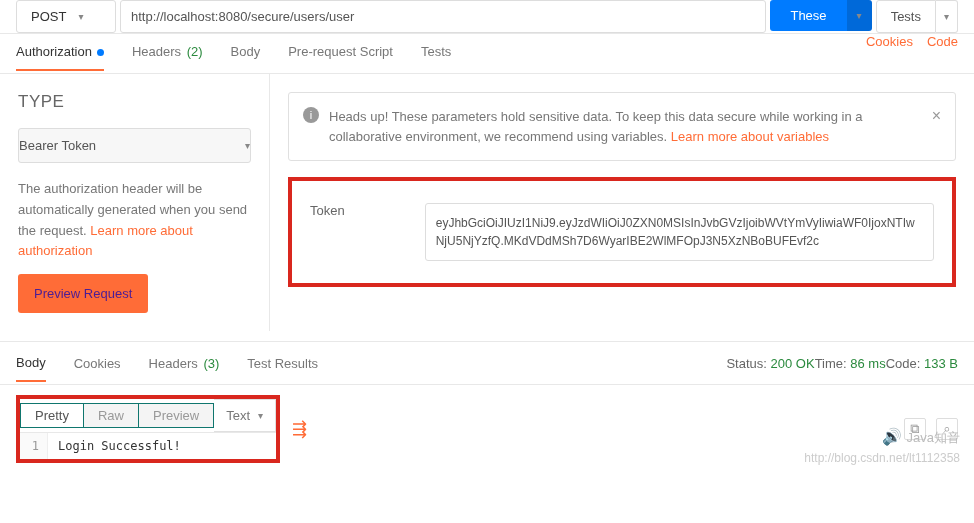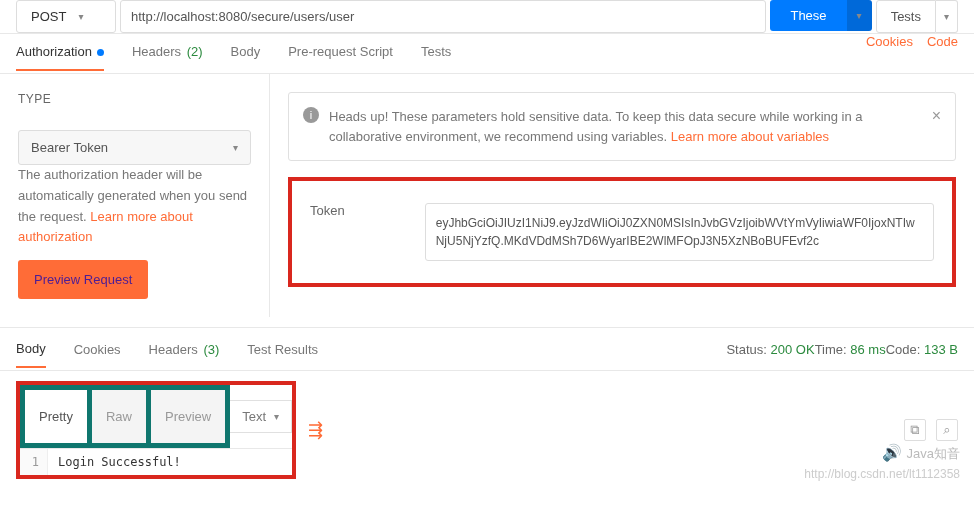--- a/index.html
+++ b/index.html
@@ -16,41 +16,41 @@
 .save .dd{border:1px solid #ddd;border-left:none;padding:8px 8px;border-radius:0 3px 3px 0;display:flex;align-items:center;color:#999}
 .reqtabs{display:flex;align-items:flex-start;padding:0 16px;border-bottom:1px solid #e8e8e8;height:40px}
 .rtab{padding:10px 0;margin-right:28px;color:#777;cursor:pointer;position:relative}
 .rtab.active{color:#333;border-bottom:2px solid #ff6c37;margin-bottom:-1px}
 .dot{width:7px;height:7px;border-radius:50%;background:#007bff;display:inline-block;margin-left:5px;vertical-align:middle}
 .cnt{color:#2b8a3e;margin-left:2px}
 .rlinks{margin-left:auto;display:flex;gap:14px}
 .rlinks span{color:#ff6c37}
 .authrow{display:flex}
 .left{width:270px;padding:18px;border-right:1px solid #e8e8e8}
-.tl{font-size:12px;color:#666;letter-spacing:.5px;margin-bottom:24px}
-.sel{display:flex;justify-content:space-between;align-items:center;border:1px solid #ddd;background:#f7f7f7;padding:9px 12px;border-radius:3px;color:#555;margin-bottom:0}
+.tl{font-size:17px;color:#666;letter-spacing:.5px;margin-bottom:16px}
+.sel{display:flex;justify-content:space-between;align-items:center;border:1px solid #ddd;background:#f7f7f7;padding:9px 0;border-radius:3px;color:#555;margin-bottom:16px}
 .desc{color:#777;line-height:1.6;margin-bottom:12px}
 .lnk{color:#ff6c37}
 .prev{background:#ff6c37;color:#4c1d95;padding:12px 16px;border-radius:3px;display:inline-block}
 .right{flex:1;padding:18px}
 .banner{display:flex;align-items:flex-start;border:1px solid #e0e0e0;border-radius:3px;padding:14px;gap:10px;margin-bottom:16px}
 .info{width:16px;height:16px;border-radius:50%;background:#999;color:#fff;display:flex;align-items:center;justify-content:center;font-size:11px;flex-shrink:0}
 .btxt{flex:1;color:#777;line-height:1.5}
 .bx{color:#999;cursor:pointer;font-size:16px}
 .tokbox{border:4px solid #d9271e;padding:22px 18px;display:flex;align-items:flex-start;gap:80px}
 .toklbl{color:#666}
 .tokval{flex:1;border:1px solid #ddd;padding:10px;border-radius:3px;color:#555;word-break:break-all;line-height:1.5;font-size:12px}
 .resptabs{display:flex;align-items:center;padding:0 16px;border-top:1px solid #e8e8e8;border-bottom:1px solid #e8e8e8;height:44px;margin-top:10px}
 .resptabs .rtab.active{border-bottom:2px solid #ff6c37}
 .meta{margin-left:auto;display:flex;font-size:12px;color:#666}
 .meta .v{color:#2b8a3e}
 .viewrow{display:flex;align-items:center;padding:10px 16px;gap:0}
 .hl{border:4px solid #d9271e;padding:0;display:flex;flex-direction:column}
 .vtabs{display:flex;align-items:center}
-.vt{padding:19px 14px;color:#999;background:#f4f4f4;border:5px solid #0f766e}
+.vt{padding:4px 14px;color:#999;background:#f4f4f4;border:1px solid #0f766e}
 .vt.active{background:#fff;color:#555}
 .vt+.vt{border-left:none}
 .tsel{display:flex;align-items:center;gap:8px;padding:8px 12px;border:1px solid #e0e0e0;border-left:none;color:#777}
 .wrap{margin-left:12px;color:#ff6c37;font-size:18px}
 .ricons{margin-left:auto;display:flex;gap:10px;color:#999}
 .ricons span{border:1px solid #ddd;width:22px;height:22px;display:flex;align-items:center;justify-content:center;border-radius:2px}
 .coderow{display:flex;border-top:1px solid #e8e8e8}
 .ln{width:28px;text-align:right;padding:6px 8px;color:#999;background:#fafafa;border-right:1px solid #eee;font-family:Consolas,monospace;font-size:12px}
 .code{padding:6px 10px;font-family:Consolas,monospace;font-size:12px;color:#333;flex:1}
 .chev{font-size:10px;color:#888}

